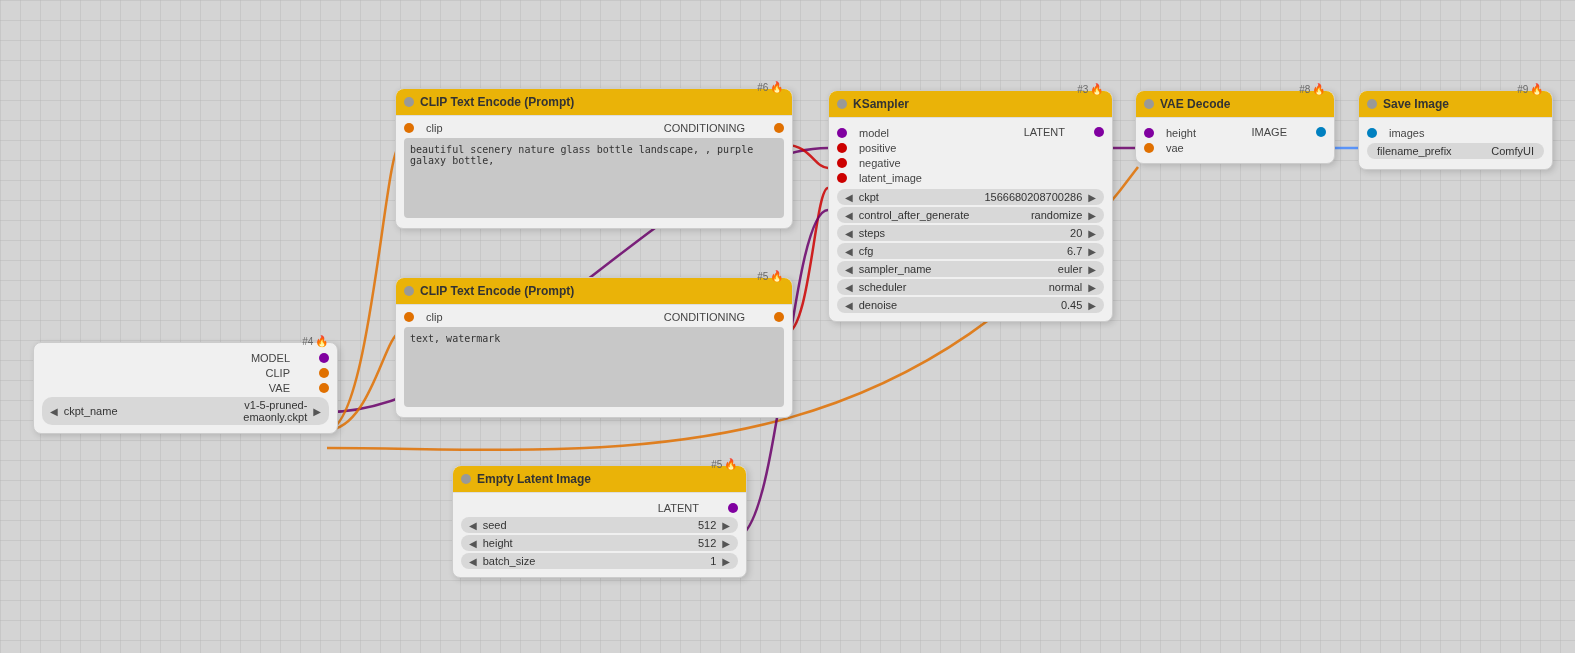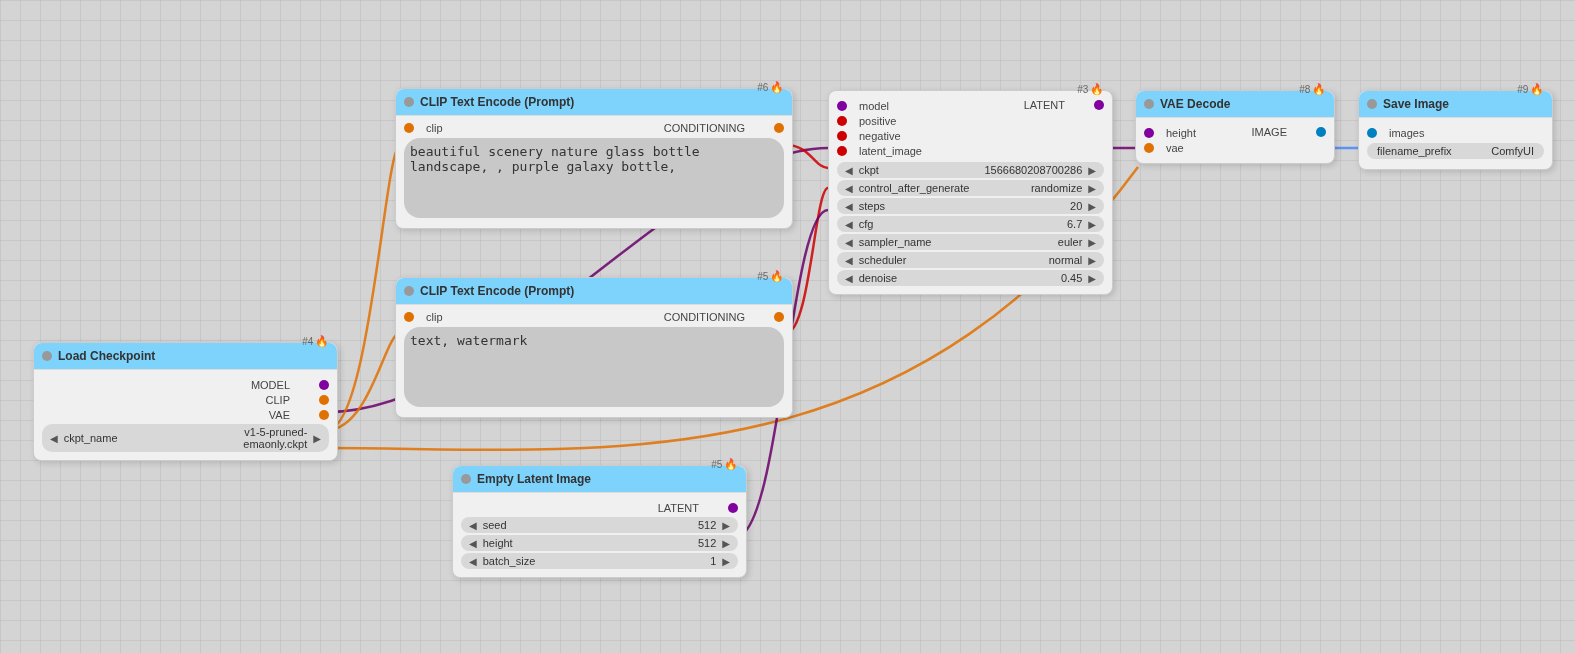--- a/index.html
+++ b/index.html
@@ -25,21 +25,21 @@
       min-width: 120px;
     }
 
     .node-header {
       display: flex;
       align-items: center;
       padding: 6px 8px;
       border-bottom: 1px solid #ddd;
       gap: 6px;
       border-radius: 8px 8px 0 0;
-      background: #7dd3fc;
+      background: #eab308;
       text-align: right;
     }
 
     .node-badge {
       position: absolute;
       top: -8px;
       right: 8px;
       font-size: 10px;
       color: #666;
       display: flex;
@@ -105,24 +105,24 @@
     .port-connector-left {
       width: 10px;
       height: 10px;
       border-radius: 50%;
       margin-right: 4px;
       flex-shrink: 0;
     }
 
     .text-area-box {
       background: #c8c8c8;
-      border-radius: 16px;
+      border-radius: 4px;
       padding: 6px;
       margin: 4px 0;
-      font-size: 13px;
+      font-size: 10px;
       color: #333;
       font-family: monospace;
       min-height: 80px;
       width: 100%;
     }
 
     .param-row {
       display: flex;
       align-items: center;
       margin: 2px 0;
@@ -199,24 +199,20 @@
   <path d="M 1108 148 C 1120 148 1130 148 1138 148" stroke="#6a006a" stroke-width="2.5" fill="none" opacity="0.85"></path>
 
   <path d="M 1330 148 C 1345 148 1355 148 1362 148" stroke="#4488ff" stroke-width="2.5" fill="none" opacity="0.85"></path>
 </svg>
 
 <div class="node" style="left:33px; top:342px; width:305px;">
   <div class="node-badge">
     <span>#4</span>
     <span class="flame">🔥</span>
   </div>
-  <div class="node-header">
-    <span class="node-dot dot-gray"></span>
-    <span class="node-title">Load Checkpoint</span>
-  </div>
   <div class="node-body">
     <div class="port-row output">
       <span class="port-label">MODEL</span>
       <span class="node-dot dot-purple port-connector-right"></span>
     </div>
     <div class="port-row output">
       <span class="port-label">CLIP</span>
       <span class="node-dot dot-orange port-connector-right"></span>
     </div>
     <div class="port-row output">
@@ -321,20 +317,24 @@
       </div>
     </div>
   </div>
 </div>
 
 <div class="node" style="left:828px; top:90px; width:285px;">
   <div class="node-badge">
     <span>#3</span>
     <span class="flame">🔥</span>
   </div>
+  <div class="node-header">
+    <span class="node-dot dot-gray"></span>
+    <span class="node-title">KSampler</span>
+  </div>
   <div class="node-body">
     <div style="display:flex; justify-content:space-between; align-items:flex-start;">
       <div>
         <div class="port-row">
           <span class="node-dot dot-purple port-connector-left"></span>
           <span class="port-label">model</span>
         </div>
         <div class="port-row">
           <span class="node-dot dot-red port-connector-left"></span>
           <span class="port-label">positive</span>

